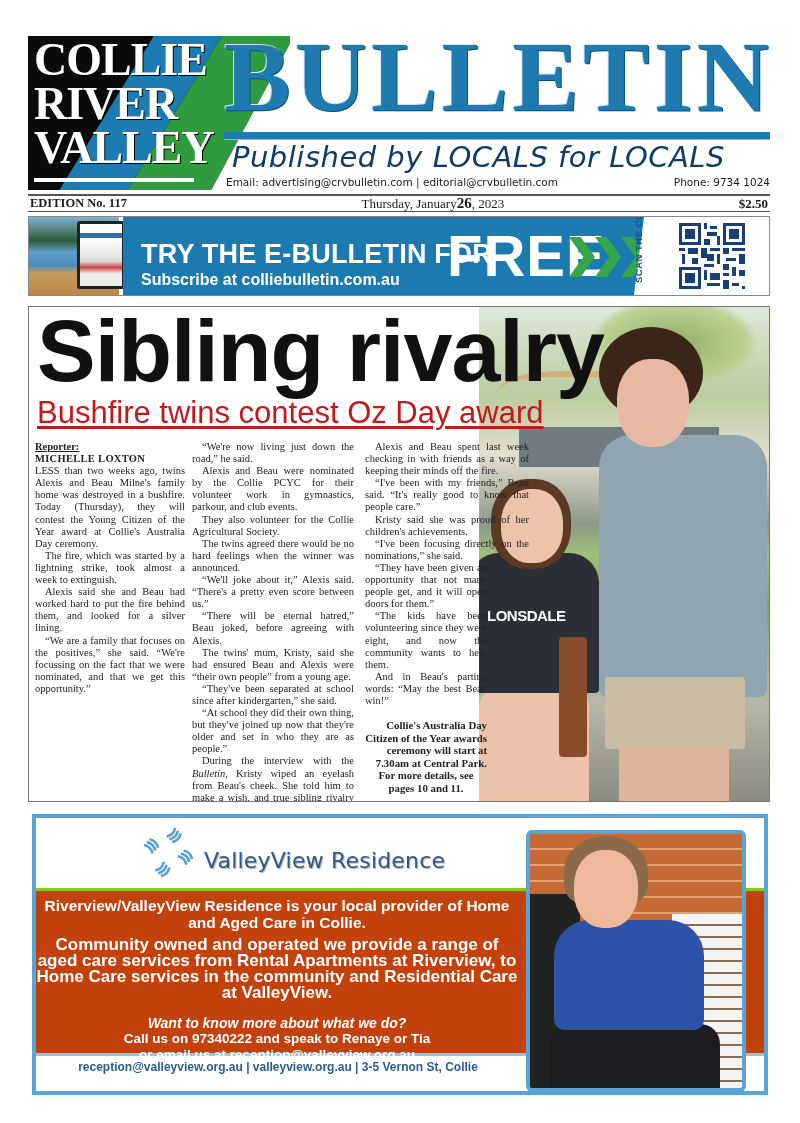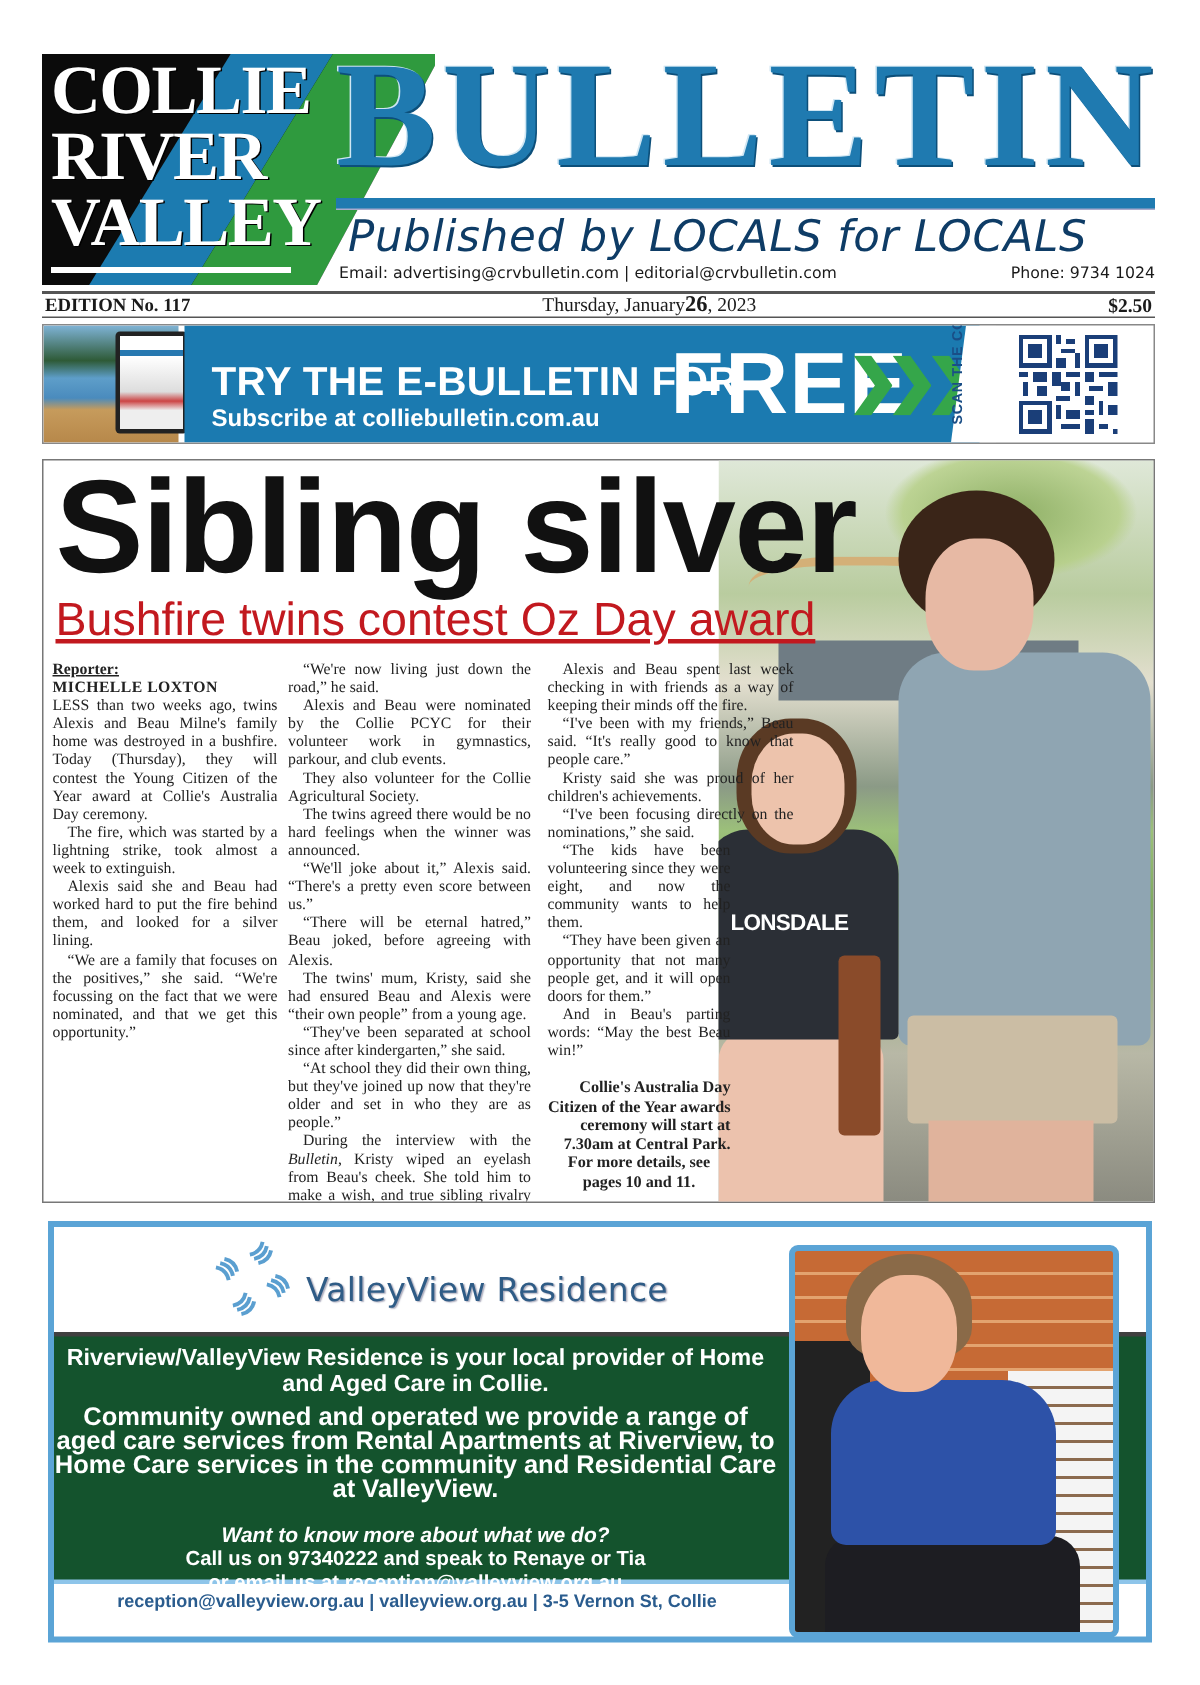--- a/index.html
+++ b/index.html
@@ -93,22 +93,22 @@
   .col3 .narrow { width: 122px; }
   .callout { font-weight: bold; text-align: right; width: 122px; margin-top: 12px; font-size: 10.8px; line-height: 12.5px; }
   .callout2 { font-weight: bold; text-align: center; width: 122px; font-size: 10.8px; line-height: 12.5px; }
 
   
   .ad { position: absolute; left: 32px; top: 814px; width: 736px; height: 281px; border: 4px solid #5ba4d6; background: #fff; }
   .ad .logo-area { position: absolute; left: 0; top: 0; width: 480px; height: 66px; }
   .ad .emblem { position: absolute; left: 102px; top: 4px; width: 60px; height: 60px; }
   .ad .brand { position: absolute; left: 168px; top: 30px; font-family: "DejaVu Sans", sans-serif; font-size: 22px; color: #2f5c86;
       text-shadow: 1px 1px 1px #aab; letter-spacing: 0.2px; }
-  .ad .body { position: absolute; left: 0; top: 70px; width: 728px; height: 168px; background: #14532d;
-      border-top: 3px solid #404040; border-bottom: 3px solid #8ec5ea; }
+  .ad .body { position: absolute; left: 0; top: 70px; width: 728px; height: 168px; background: #c2410c;
+      border-top: 3px solid #84cc16; border-bottom: 3px solid #8ec5ea; }
   .ad .text { position: absolute; left: 0; top: 6px; width: 482px; text-align: center; color: #fff; font-family: "Liberation Sans", sans-serif; font-weight: bold; }
   .ad .t1 { font-size: 15.5px; line-height: 17px; }
   .ad .t2 { font-size: 17px; line-height: 16px; margin-top: 6px; }
   .ad .t3 { font-size: 14px; line-height: 16px; margin-top: 14px; font-style: italic; }
   .ad .t4 { font-size: 13.5px; line-height: 16px; }
   .ad .footer { position: absolute; left: 0; top: 242px; width: 484px; text-align: center; font-family: "Liberation Sans", sans-serif;
       font-weight: bold; font-size: 12px; color: #2a5c8e; }
   .ad .staff-photo { position: absolute; left: 490px; top: 12px; width: 220px; height: 262px; border: 4px solid #5ba4d6; border-radius: 6px;
       overflow: hidden; background: repeating-linear-gradient(180deg, #c66a35 0, #c66a35 14px, #e3a36f 14px, #e3a36f 16px); }
   .staff-photo .bench { position: absolute; right: 0; top: 80px; width: 70px; height: 180px; background: repeating-linear-gradient(180deg,#f4f4f4 0,#f4f4f4 10px,#8b6a4e 10px,#8b6a4e 12px); }
@@ -218,21 +218,21 @@
     <div class="boy-hair"></div>
     <div class="boy-face"></div>
     <div class="girl-legs"></div>
     <div class="girl-shirt"></div>
     <div class="girl-logo">LONSDALE</div>
     <div class="girl-hair"></div>
     <div class="girl-face"></div>
     <div class="bench"></div>
   </div>
 
-  <div class="headline">Sibling silver</div>
+  <div class="headline">Sibling rivalry</div>
   <div class="subhead">Bushfire twins contest Oz Day award</div>
 
   <div class="columns">
     <div class="col col1">
       <div class="byline-label">Reporter:</div>
       <div class="byline-name">MICHELLE LOXTON</div>
       <p style="text-indent:0">LESS than two weeks ago, twins Alexis and Beau Milne's family home was destroyed in a bushfire. Today (Thursday), they will contest the Young Citizen of the Year award at Collie's Australia Day ceremony.</p>
       <p>The fire, which was started by a lightning strike, took almost a week to extinguish.</p>
       <p>Alexis said she and Beau had worked hard to put the fire behind them, and looked for a silver lining.</p>
       <p>“We are a family that focuses on the positives,” she said. “We're focussing on the fact that we were nominated, and that we get this opportunity.”</p>
@@ -250,22 +250,22 @@
       <p>“At school they did their own thing, but they've joined up now that they're older and set in who they are as people.”</p>
       <p><span>During the interview with the </span><i>Bulletin</i><span>, Kristy wiped an eyelash from Beau's cheek. She told him to make a wish, and true sibling rivalry shone through.</span></p>
 
     </div>
     <div class="col col3">
       <p>Alexis and Beau spent last week checking in with friends as a way of keeping their minds off the fire.</p>
       <p>“I've been with my friends,” Beau said. “It's really good to know that people care.”</p>
       <p>Kristy said she was proud of her children's achievements.</p>
       <p>“I've been focusing directly on the nominations,” she said.</p>
       <div class="narrow">
+        <p>“They have been given an opportunity that not many people get, and it will open doors for them.”</p>
         <p>“The kids have been volunteering since they were eight, and now the community wants to help them.</p>
-        <p>“They have been given an opportunity that not many people get, and it will open doors for them.”</p>
         <p>And in Beau's parting words: “May the best Beau win!”</p>
       </div>
       <div class="callout">Collie's Australia Day Citizen of the Year awards ceremony will start at 7.30am at Central Park.</div>
       <div class="callout2">For more details, see pages 10 and 11.</div>
     </div>
   </div>
 </div>
 
 <div class="ad">
   <div class="logo-area">

